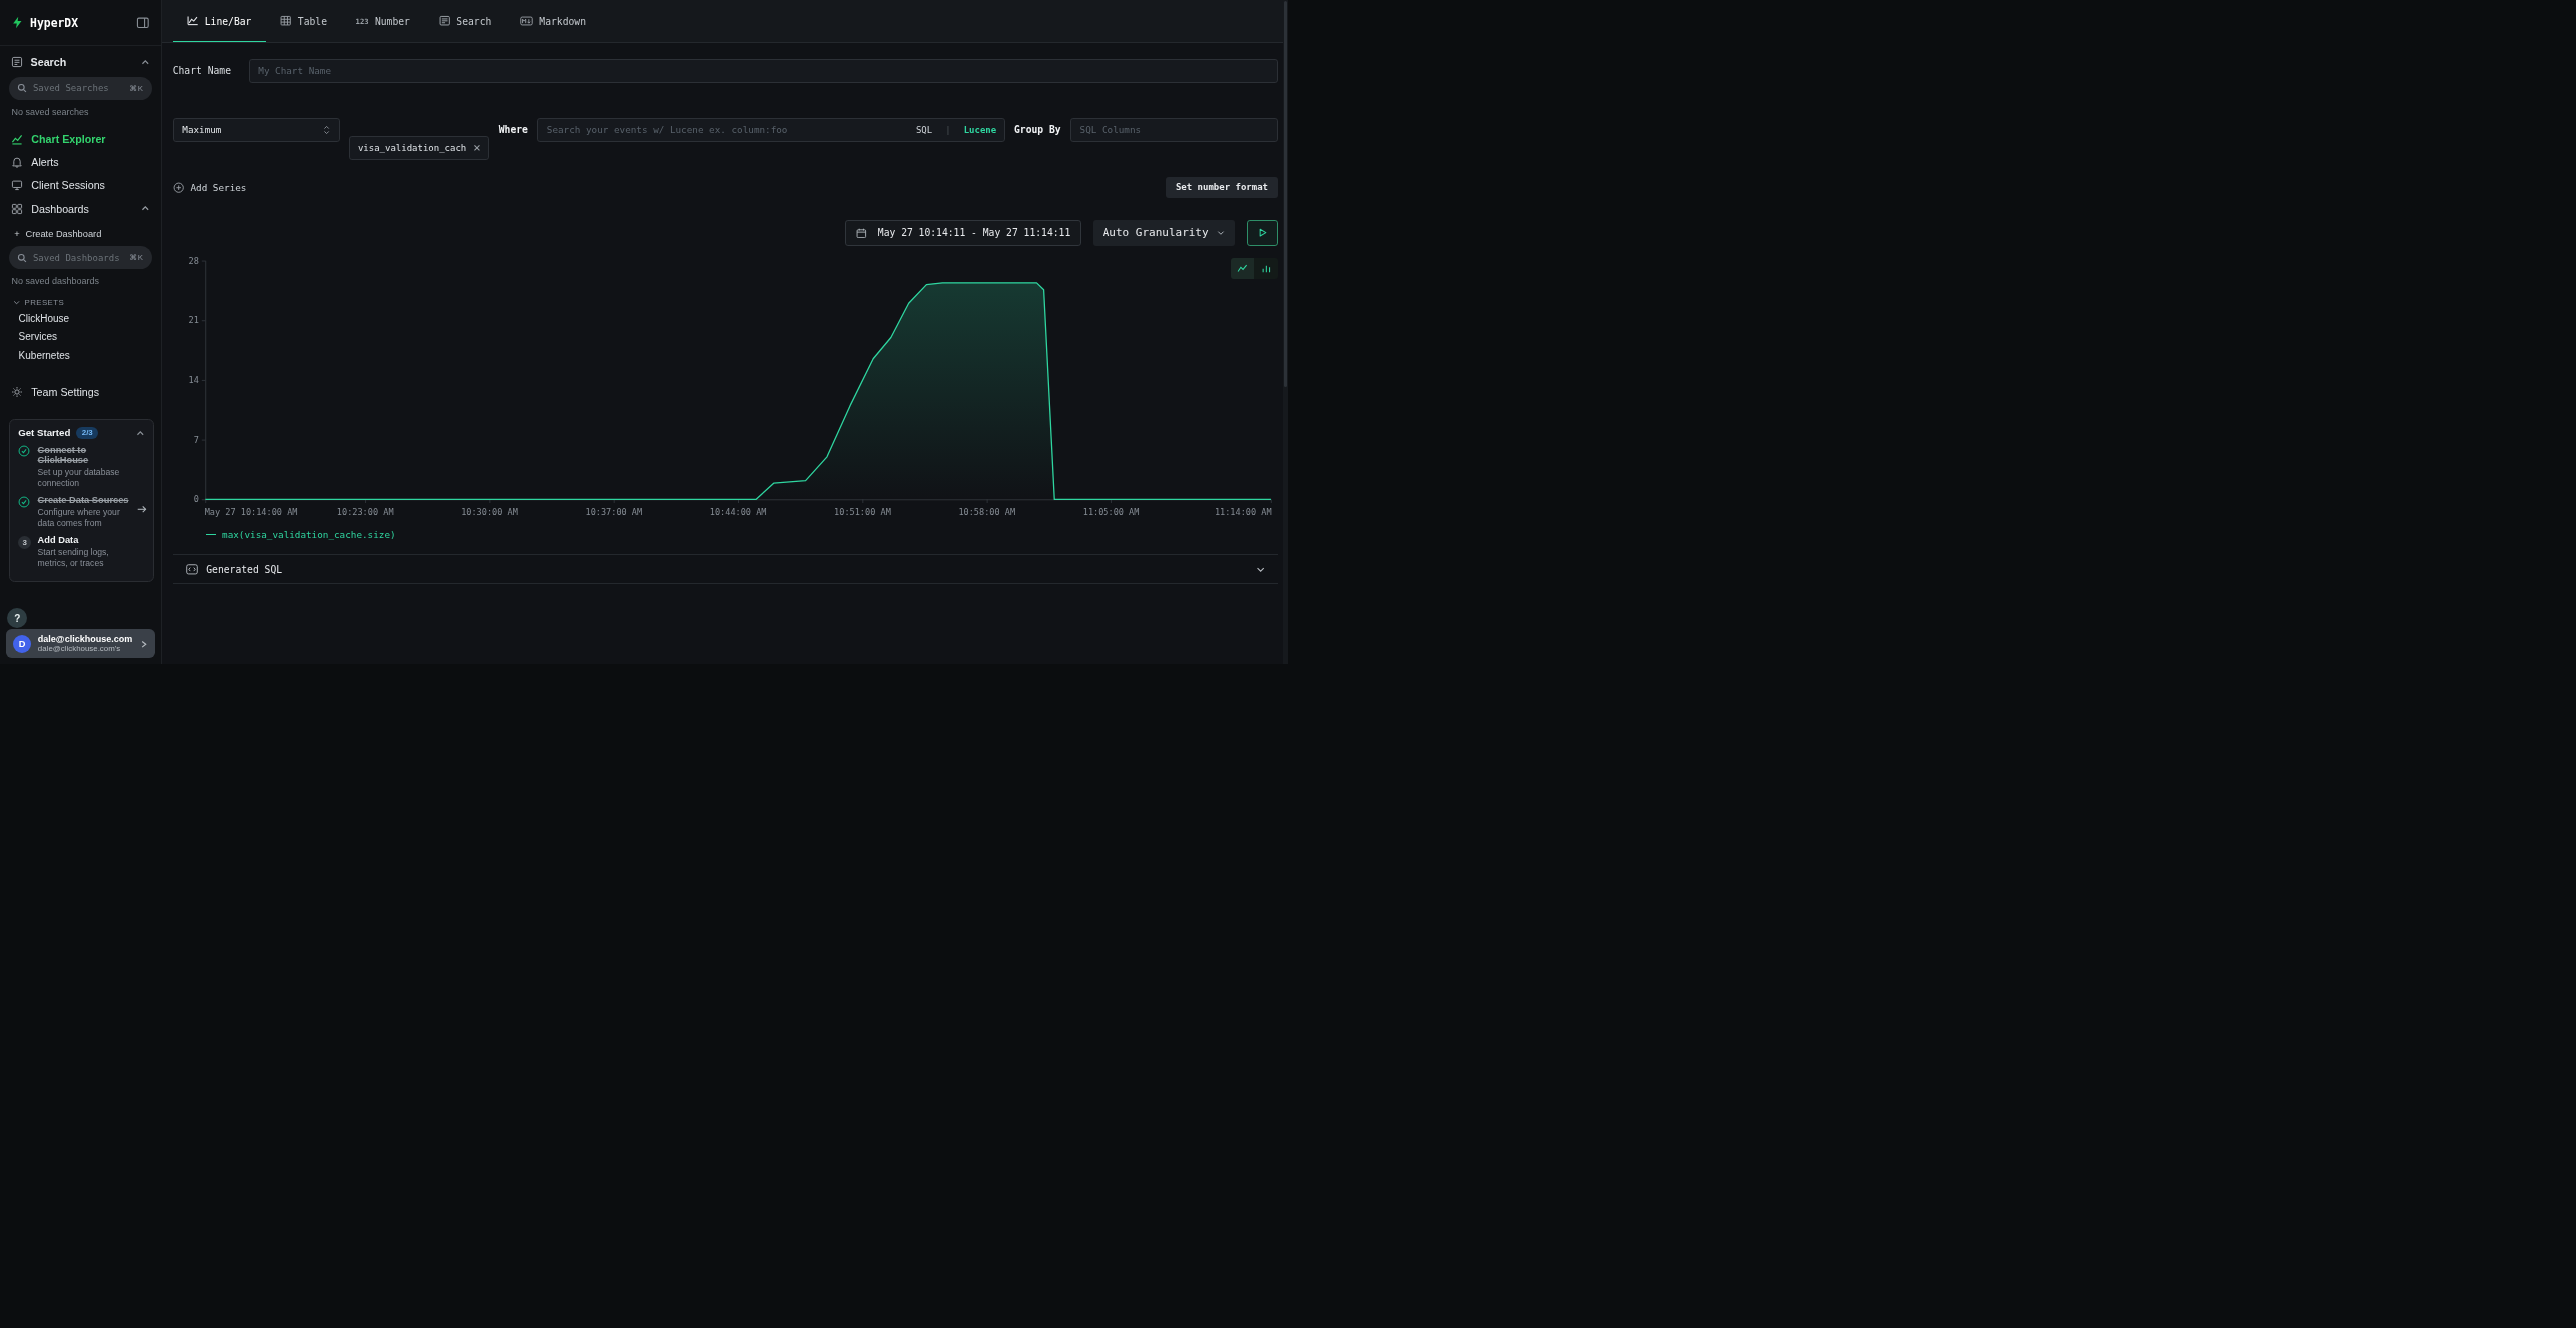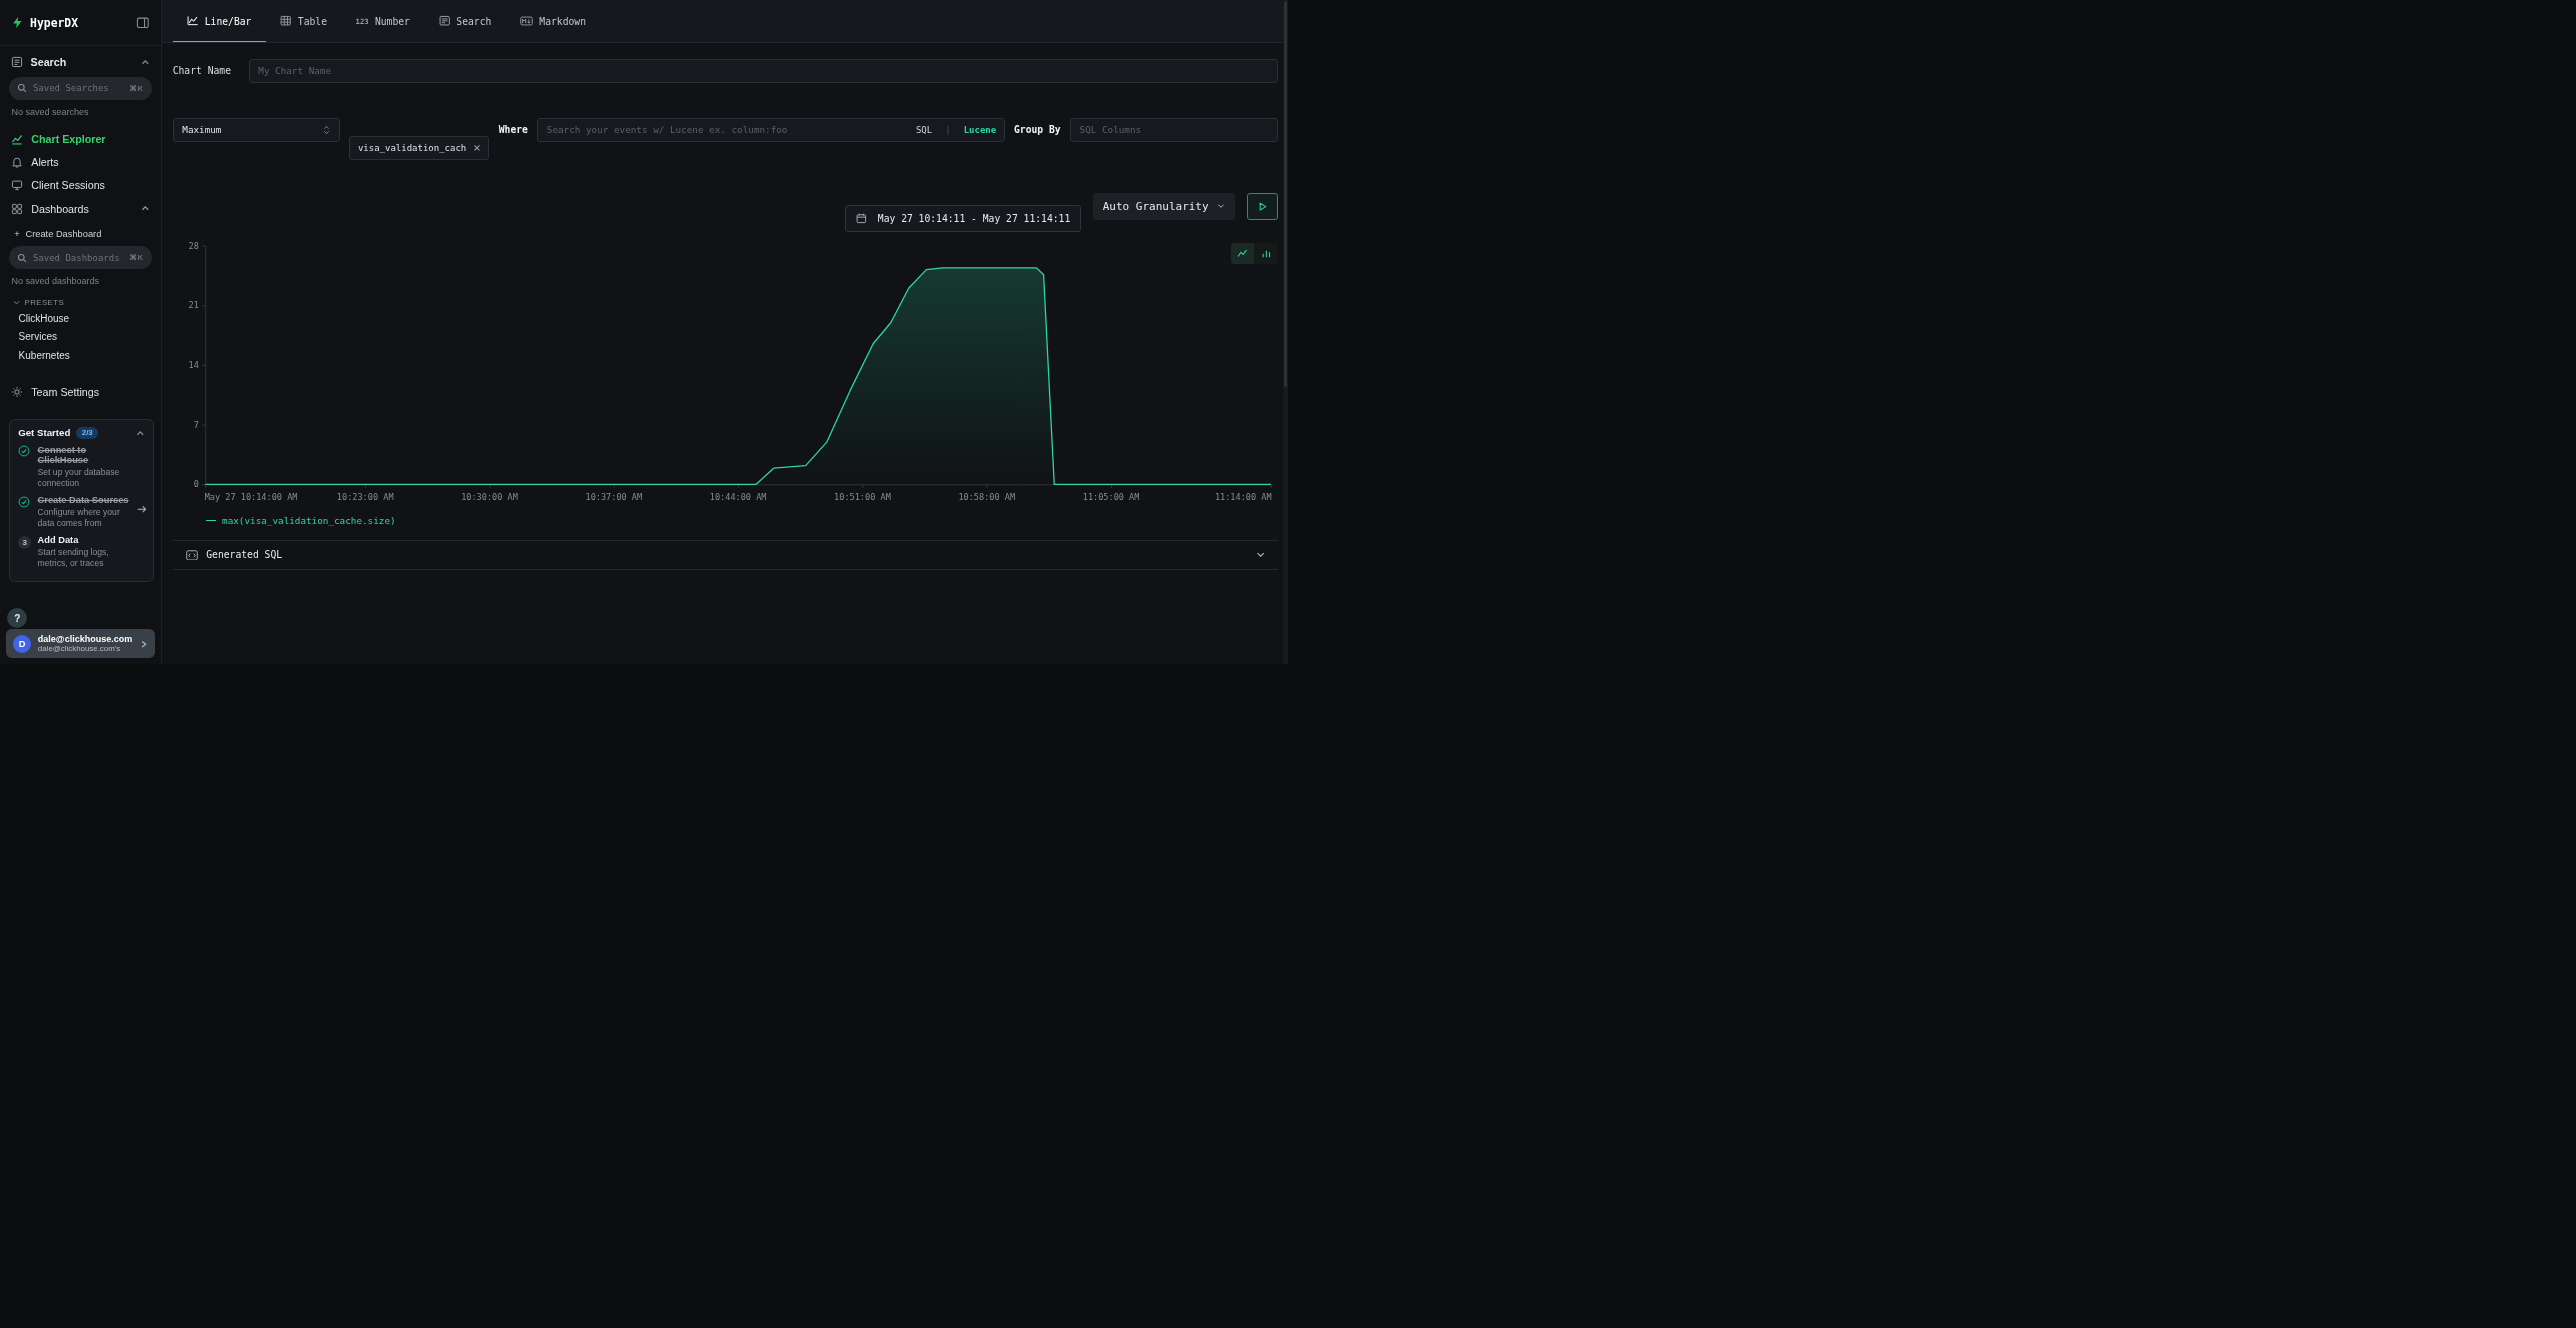--- a/index.html
+++ b/index.html
@@ -143,21 +143,21 @@
   .row4 { margin-top:17px; display:flex; align-items:center; justify-content:space-between; }
   .add-series { display:flex; align-items:center; gap:6.4px; font-size:9.3px; color:#cfd4d9; cursor:pointer; background:none; border:none; font-family:"DejaVu Sans Mono",monospace; }
   .add-series svg { color:#9aa0a6; }
   .fmt-btn {
     height:21.5px; padding:0 10px; background:#22262c; border:none; border-radius:2.9px;
     color:#e8eaed; font-family:"DejaVu Sans Mono",monospace; font-size:9px; font-weight:700; cursor:pointer;
   }
   .ctrl-row { margin-top:21.5px; display:flex; justify-content:flex-end; align-items:center; gap:11.4px; }
   .date-box {
     height:26.5px; border:0.7px solid #30353b; border-radius:2.9px; background:#15181c;
-    display:flex; align-items:center; gap:11px; padding:0 10px; font-size:9.7px; color:#e8eaed; cursor:pointer;margin-top:24px;
+    display:flex; align-items:center; gap:11px; padding:0 10px; font-size:9.7px; color:#e8eaed; cursor:pointer;
   }
   .date-box svg { color:#aeb4ba; }
   .gran-box {
     height:26.5px; background:#1d2126; border-radius:2.9px;
     display:flex; align-items:center; gap:8.6px; padding:0 10px; font-size:11px; color:#e8eaed; cursor:pointer;
   }
   .gran-box svg { color:#aeb4ba; }
   .play-btn {
     width:31.5px; height:26.5px; border:0.7px solid #2e8f68; border-radius:2.9px;
     background:rgba(46,160,110,0.08); display:flex; align-items:center; justify-content:center; cursor:pointer;
@@ -473,20 +473,33 @@
         <span class="lang-toggle">
           <span class="lang-sql">SQL</span>
           <span class="lang-div">|</span>
           <span class="lang-lucene">Lucene</span>
         </span>
       </div>
       <span class="blabel">Group By</span>
       <input class="inp" style="width: 208px;" placeholder="SQL Columns">
     </div>
 
+    <div class="row4">
+      <button class="add-series">
+        <span>
+          <svg width="11.4" height="11.4" viewBox="0 0 16 16" fill="none" stroke="currentColor" stroke-width="1.3">
+              <circle cx="8" cy="8" r="6.5"></circle>
+              <line x1="8" y1="4.8" x2="8" y2="11.2"></line>
+              <line x1="4.8" y1="8" x2="11.2" y2="8"></line>
+            </svg>
+        </span>
+        <span>Add Series</span>
+      </button>
+      <button class="fmt-btn">Set number format</button>
+    </div>
 
     <div class="ctrl-row">
       <div class="date-box">
         <span>
           <svg width="10.7" height="10.7" viewBox="0 0 15 15" fill="none" stroke="currentColor" stroke-width="1.3">
               <rect x="1.5" y="2.5" width="12" height="11" rx="1.5"></rect>
               <line x1="1.5" y1="5.8" x2="13.5" y2="5.8"></line>
               <line x1="4.5" y1="1" x2="4.5" y2="3.5"></line>
               <line x1="10.5" y1="1" x2="10.5" y2="3.5"></line>
             </svg>

